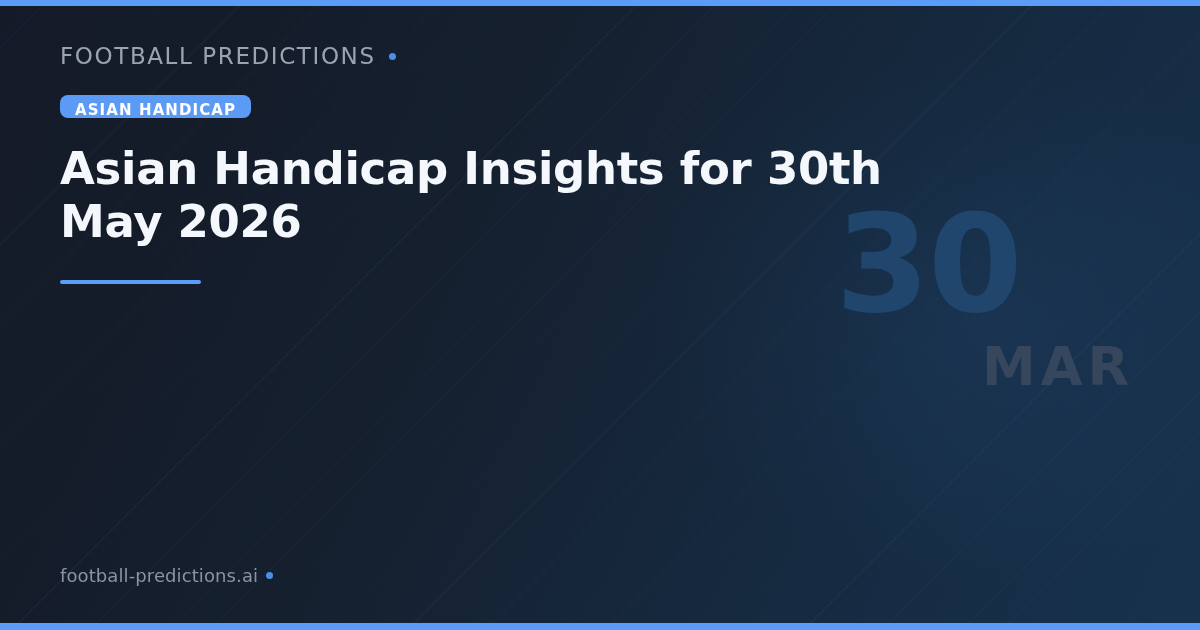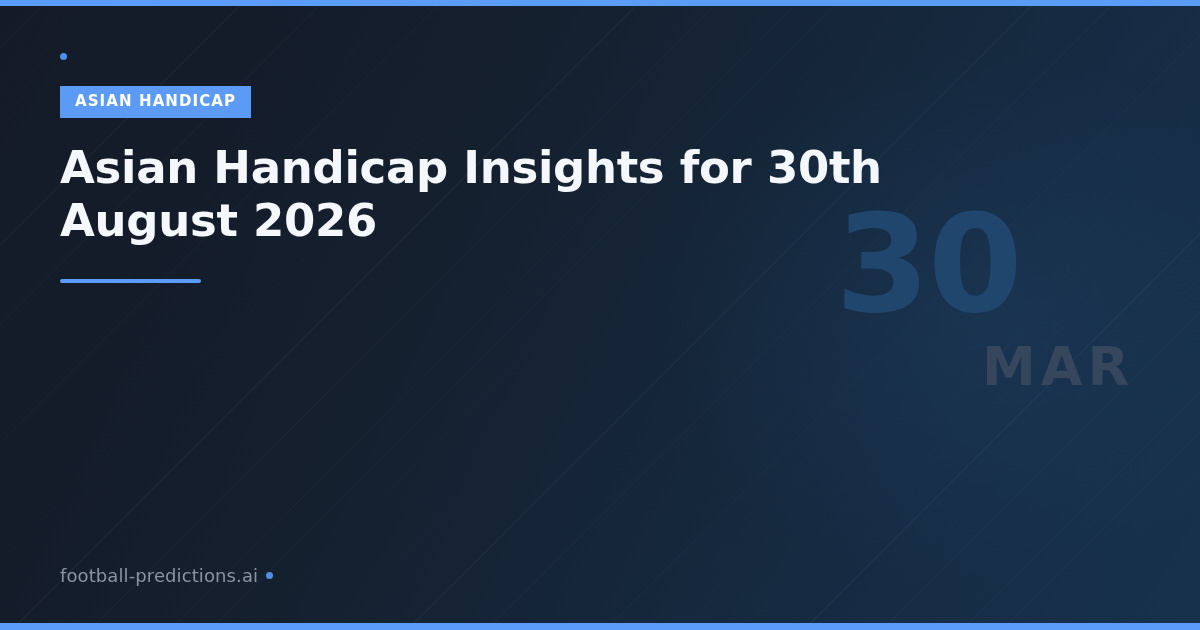--- a/index.html
+++ b/index.html
@@ -136,29 +136,29 @@
   .dot-accent {
     width: 7px;
     height: 7px;
     border-radius: 50%;
     background: #4a90e8;
     flex: 0 0 auto;
   }
 
   .badge {
     display: inline-block;
-    margin-top: 16px;
+    margin-top: 25px;
     background: #5b9bf5;
     color: #ffffff;
     font-family: "DejaVu Sans", sans-serif;
     font-size: 15px;
     font-weight: 700;
     letter-spacing: 1.1px;
-    padding: 8px 15px 9px 15px;
-    border-radius: 0;
+    padding: 8px 15px 0 15px;
+    border-radius: 8px;
     line-height: 1;
   }
 
   .title {
     margin-top: 23px;
     font-family: "DejaVu Sans", sans-serif;
     font-size: 45px;
     font-weight: 700;
     line-height: 53px;
     color: #f4f7fb;
@@ -212,26 +212,27 @@
   <div class="edge-bottom"></div>
 
   <div class="date-block">
     <div class="date-day">30</div>
     <div class="date-month">MAR</div>
   </div>
 
   <div class="content">
 
     <div class="eyebrow-row">
+      <div class="eyebrow">FOOTBALL PREDICTIONS</div>
       <span class="dot-accent"></span>
     </div>
 
     <div class="badge">ASIAN HANDICAP</div>
 
-    <div class="title">Asian Handicap Insights for 30th August 2026</div>
+    <div class="title">Asian Handicap Insights for 30th May 2026</div>
 
     <div class="accent-bar"></div>
 
   </div>
 
   <div class="footer">
     <span class="footer-text">football-predictions.ai</span>
     <span class="footer-dot"></span>
   </div>
 

